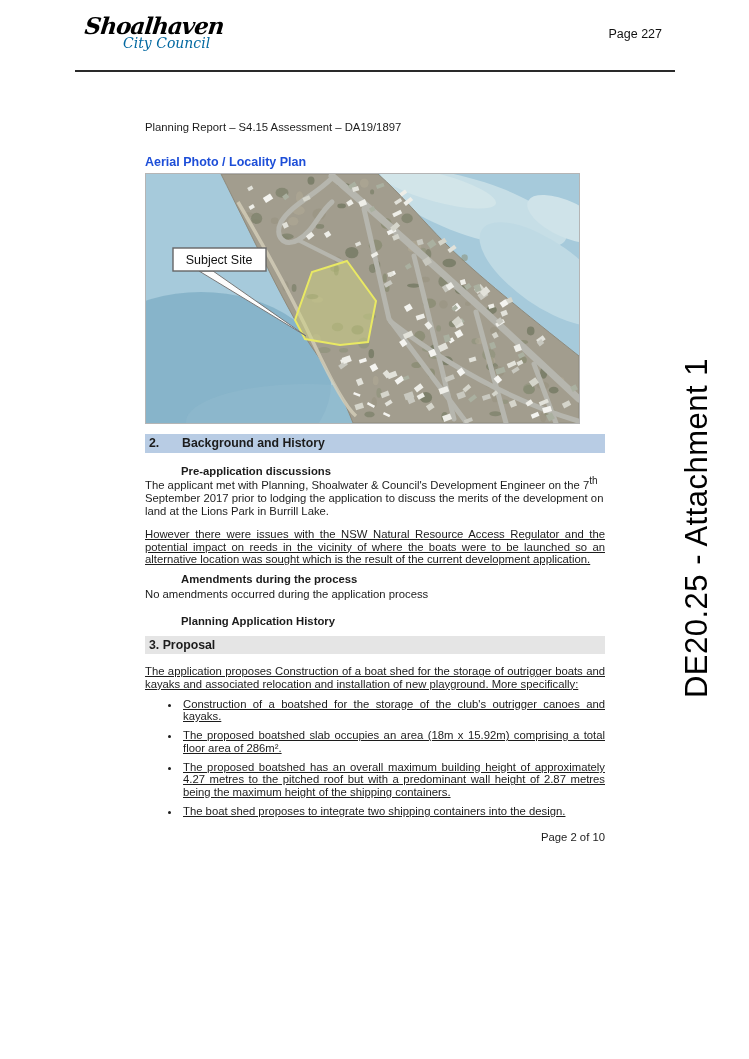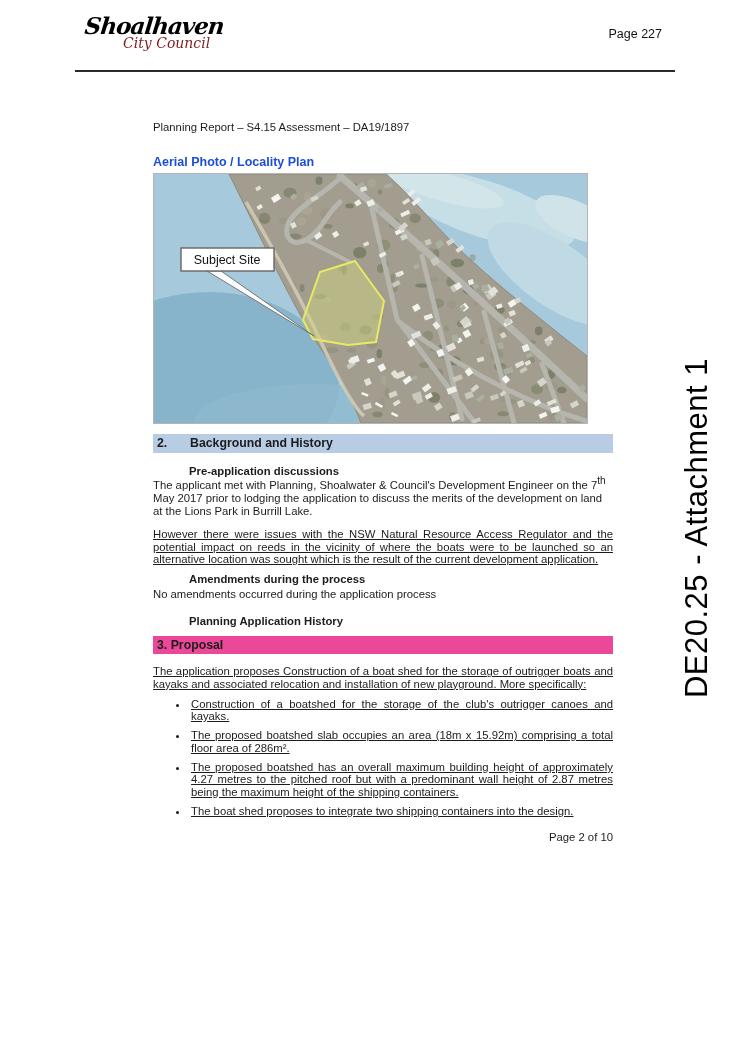--- a/index.html
+++ b/index.html
@@ -10,35 +10,35 @@
   }
   
   .hdr-logo{position:absolute;left:85px;top:14px;width:140px;}
   .hdr-logo .script{
     font-family:"DejaVu Serif",serif;font-style:italic;font-weight:bold;
     font-size:23px;letter-spacing:-1px;transform:skewX(-6deg);display:inline-block;
     color:#000;line-height:1;
   }
   .hdr-logo .sub{
     font-family:"DejaVu Serif",serif;font-style:italic;font-size:14px;
-    color:#7f1d1d;margin:-2px 0 0 38px;line-height:1;
+    color:#0369a1;margin:-2px 0 0 38px;line-height:1;
   }
   .hdr-right{
     position:absolute;right:87px;top:26px;text-align:right;
     font-size:12.5px;line-height:1.35;color:#111;
   }
   .hdr-rule{position:absolute;left:75px;top:70px;width:600px;border-top:2px solid #2a2a2a;}
   
   .attach-label{
     position:absolute;left:697px;top:528px;white-space:nowrap;
     transform:translate(-50%,-50%) rotate(-90deg);
     font-size:31px;color:#000;letter-spacing:0.5px;
   }
   
-  .content{position:absolute;left:153px;top:115px;width:460px;}
+  .content{position:absolute;left:145px;top:115px;width:460px;}
   .body-txt{font-size:11.3px;line-height:12.6px;}
   .report-title{font-size:11.3px;padding-top:6px;}
   .fig-heading{font-size:12.5px;font-weight:bold;margin-top:22px;}
   .map-wrap{margin-top:5px;width:433px;height:249px;border:1px solid #b5b5b5;position:relative;text-align:center;}
   .map-wrap svg{display:block;}
   .sec-band{
     margin-top:10px;background:#b8cce4;font-weight:bold;font-size:12.3px;
     padding:3px 5px 3px 4px;display:flex;
   }
   .sec-band .num{width:33px;flex:none;}
@@ -318,30 +318,30 @@
         <text x="73" y="90" text-anchor="middle" font-size="12.5" fill="#111" font-family="Liberation Sans, sans-serif">Subject Site</text>
       </svg>
     </div>
 
     <div class="sec-band" style="background: rgb(184, 204, 228);">
       <span class="num">2.</span>
       <span>Background and History</span>
     </div>
 
     <div class="subhead" style="margin-top:12px">Pre-application discussions</div>
-    <div class="para"><span>The applicant met with Planning, Shoalwater &amp; Council's Development Engineer on the 7</span><sup>th</sup><span> May 2017 prior to lodging the application to discuss the merits of the development on land at the Lions Park in Burrill Lake.</span></div>
+    <div class="para"><span>The applicant met with Planning, Shoalwater &amp; Council's Development Engineer on the 7</span><sup>th</sup><span> September 2017 prior to lodging the application to discuss the merits of the development on land at the Lions Park in Burrill Lake.</span></div>
 
     <div class="para gap just">However there were issues with the NSW Natural Resource Access Regulator and the potential impact on reeds in the vicinity of where the boats were to be launched so an alternative location was sought which is the result of the current development application.</div>
 
     <div class="subhead" style="margin-top:7px">Amendments during the process</div>
     <div class="para">No amendments occurred during the application process</div>
 
     <div class="subhead" style="margin-top:15px">Planning Application History</div>
 
-    <div class="sec-band" style="margin-top: 8px; background: #ec4899;">
+    <div class="sec-band" style="margin-top: 8px; background: #e5e5e5;">
       <span>3. Proposal</span>
     </div>
 
     <div class="para gap just">The application proposes Construction of a boat shed for the storage of outrigger boats and kayaks and associated relocation and installation of new playground. More specifically:</div>
 
     <ul class="bullets">
       <li class="just">Construction of a boatshed for the storage of the club's outrigger canoes and kayaks.</li>
       <li class="just">The proposed boatshed slab occupies an area (18m x 15.92m) comprising a total floor area of 286m².</li>
       <li class="just">The proposed boatshed has an overall maximum building height of approximately 4.27 metres to the pitched roof but with a predominant wall height of 2.87 metres being the maximum height of the shipping containers.</li>
       <li class="just">The boat shed proposes to integrate two shipping containers into the design.</li>

